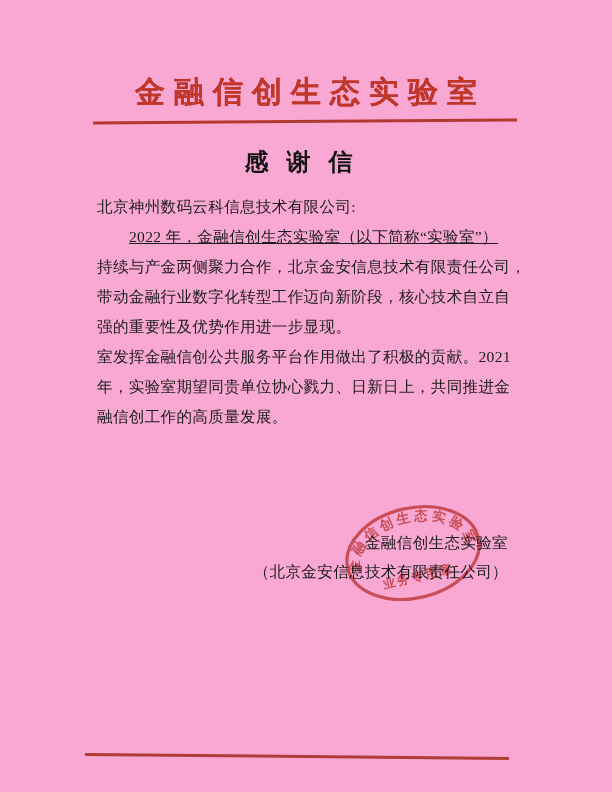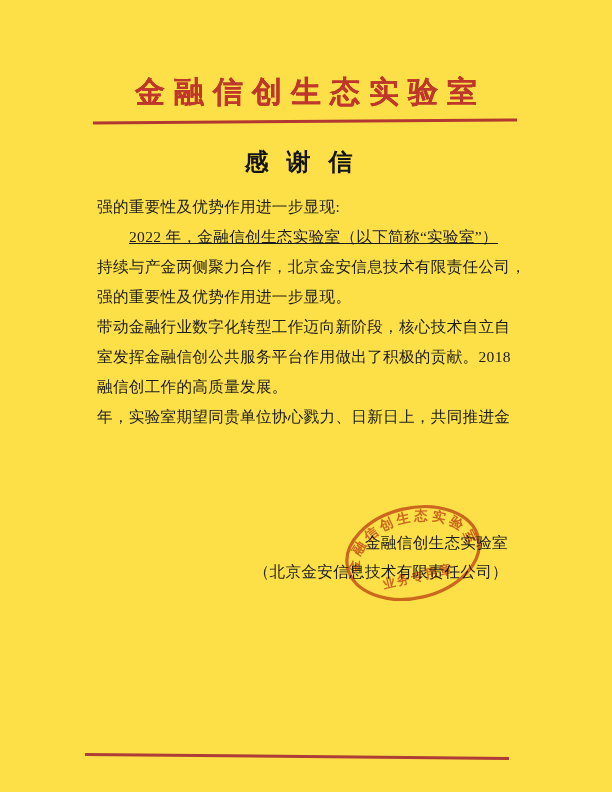--- a/index.html
+++ b/index.html
@@ -1,20 +1,20 @@
 <!DOCTYPE html>
 <html><head>
 <meta charset="utf-8">
 <style>
   html,body{margin:0;padding:0;background:#e9e9e9;}
   .page{
     position:relative;
     width:612px;height:792px;
     margin:0 auto;
-    background:#fde047;
+    background:#f9a8d4;
     overflow:hidden;
     font-family:"Liberation Serif","DejaVu Serif",serif;
     color:#1c1c1c;
   }
   
   .letterhead-title{
     position:absolute;top:72px;left:0;width:612px;
     text-align:center;
     font-size:30px;font-weight:700;
     letter-spacing:9px;padding-left:9px;box-sizing:border-box;
@@ -70,28 +70,28 @@
 
 <div class="page">
 
   <div class="letterhead-title">金融信创生态实验室</div>
 
   <div class="letterhead-rule"></div>
 
   <div class="letter-title">感谢信</div>
 
   <div class="body-block">
-    <div class="body-line">强的重要性及优势作用进一步显现:</div>
+    <div class="body-line">北京神州数码云科信息技术有限公司:</div>
     <div class="body-line indent">2022 年，金融信创生态实验室（以下简称“实验室”）</div>
     <div class="body-line">持续与产金两侧聚力合作，北京金安信息技术有限责任公司，</div>
+    <div class="body-line">带动金融行业数字化转型工作迈向新阶段，核心技术自立自</div>
     <div class="body-line">强的重要性及优势作用进一步显现。</div>
-    <div class="body-line">带动金融行业数字化转型工作迈向新阶段，核心技术自立自</div>
-    <div class="body-line">室发挥金融信创公共服务平台作用做出了积极的贡献。2018</div>
+    <div class="body-line">室发挥金融信创公共服务平台作用做出了积极的贡献。2021</div>
+    <div class="body-line">年，实验室期望同贵单位协心戮力、日新日上，共同推进金</div>
     <div class="body-line">融信创工作的高质量发展。</div>
-    <div class="body-line">年，实验室期望同贵单位协心戮力、日新日上，共同推进金</div>
   </div>
 
   <div class="signature-block">
     <div>金融信创生态实验室</div>
     <div>（北京金安信息技术有限责任公司）</div>
   </div>
 
   <svg class="seal" viewBox="0 0 200 140" xmlns="http://www.w3.org/2000/svg">
     <defs>
       <path id="seal-arc" d="M 46 84 A 56 36 0 1 1 154 84" fill="none"></path>

